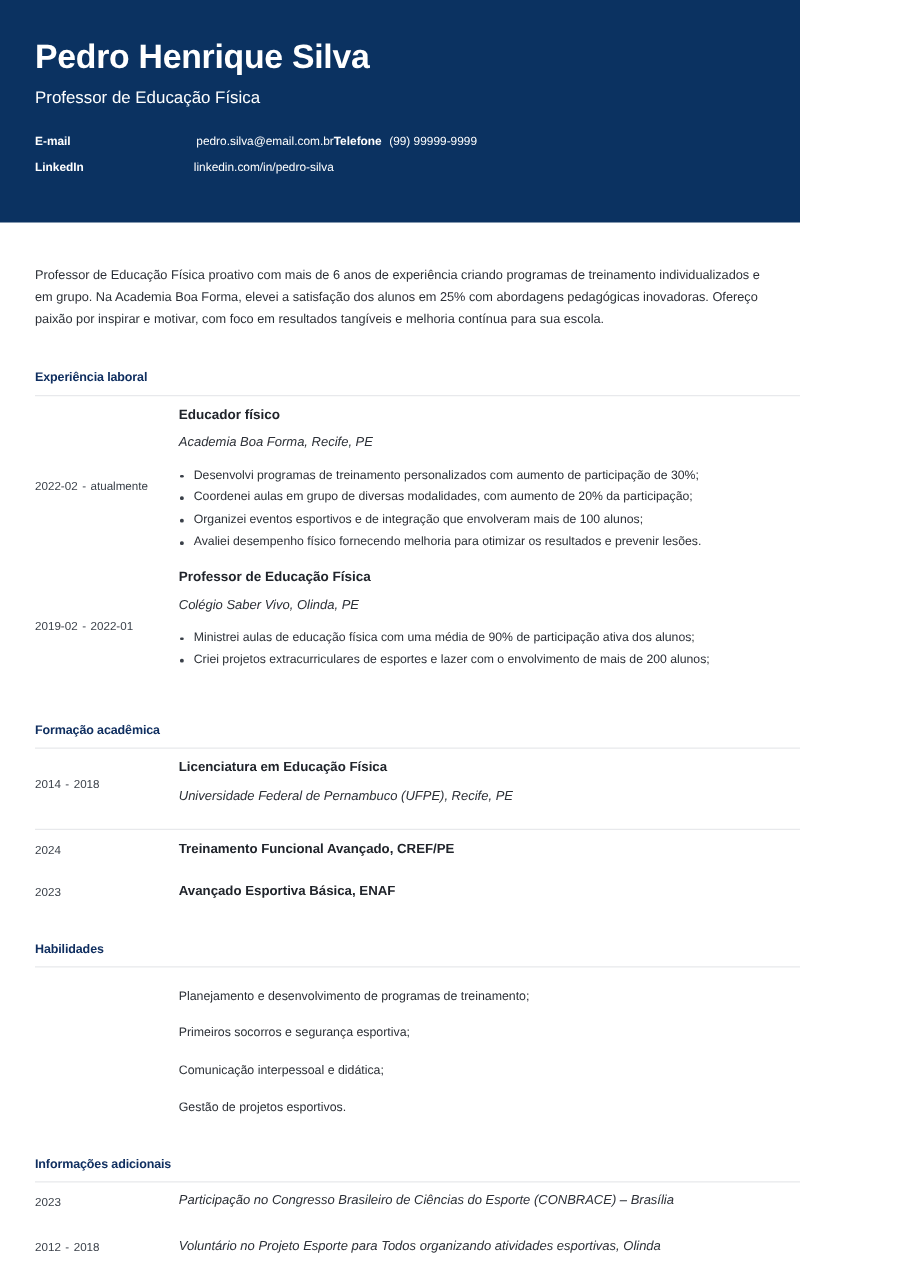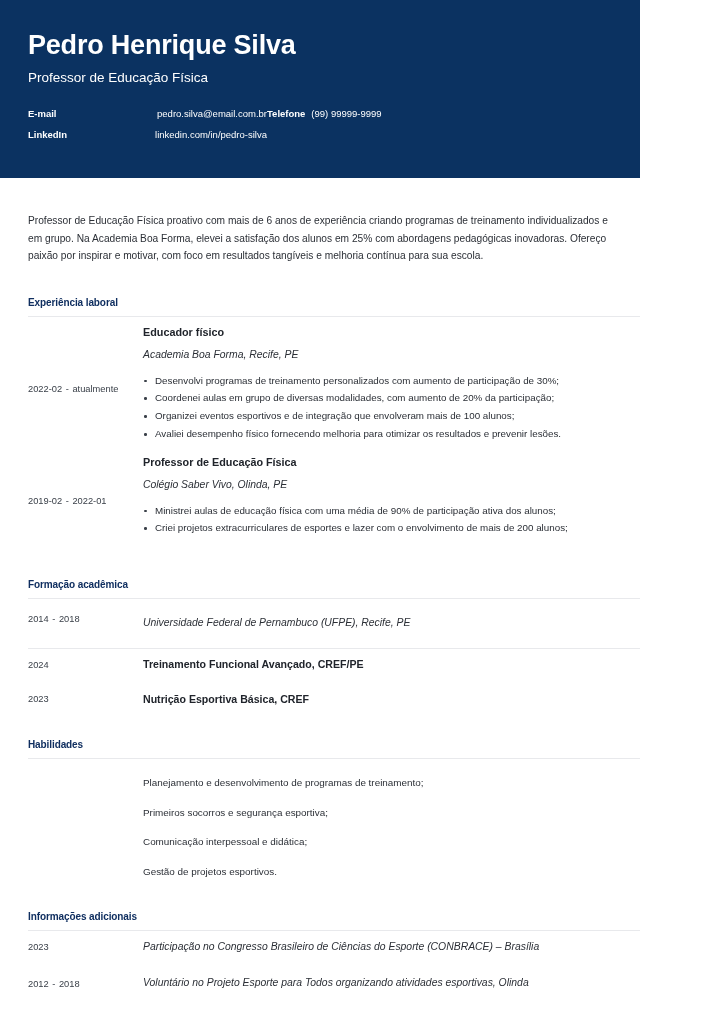--- a/index.html
+++ b/index.html
@@ -270,20 +270,21 @@
 
     <div class="section">
       <div class="section-title">Formação acadêmica</div>
       <div class="section-rule"></div>
 
       <div class="entry">
         <div class="entry-dates">
           <span>2014</span><span class="dash"> - </span><span>2018</span>
         </div>
         <div class="entry-content">
+          <div class="entry-plain">Licenciatura em Educação Física</div>
           <div class="sp-9"></div>
           <div class="entry-italic">Universidade Federal de Pernambuco (UFPE), Recife, PE</div>
         </div>
       </div>
     </div>
 
     <div class="section">
       <div class="section-rule"></div>
 
       <div class="entry">
@@ -291,21 +292,21 @@
         <div class="entry-content">
           <div class="entry-plain">Treinamento Funcional Avançado, CREF/PE</div>
         </div>
       </div>
 
       <div class="sp-17"></div>
 
       <div class="entry">
         <div class="entry-dates">2023</div>
         <div class="entry-content">
-          <div class="entry-plain">Nutrição Esportiva Básica, CREF</div>
+          <div class="entry-plain">Avançado Esportiva Básica, ENAF</div>
         </div>
       </div>
     </div>
 
     <div class="section">
       <div class="section-title">Habilidades</div>
       <div class="section-rule"></div>
 
       <div class="sp-9"></div>
 

